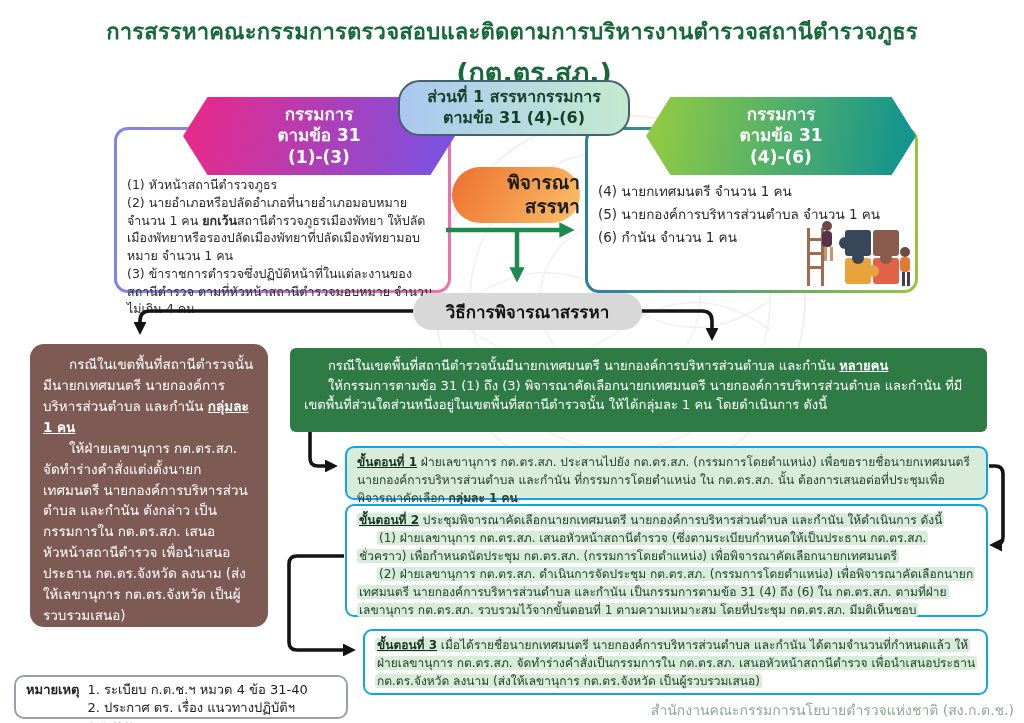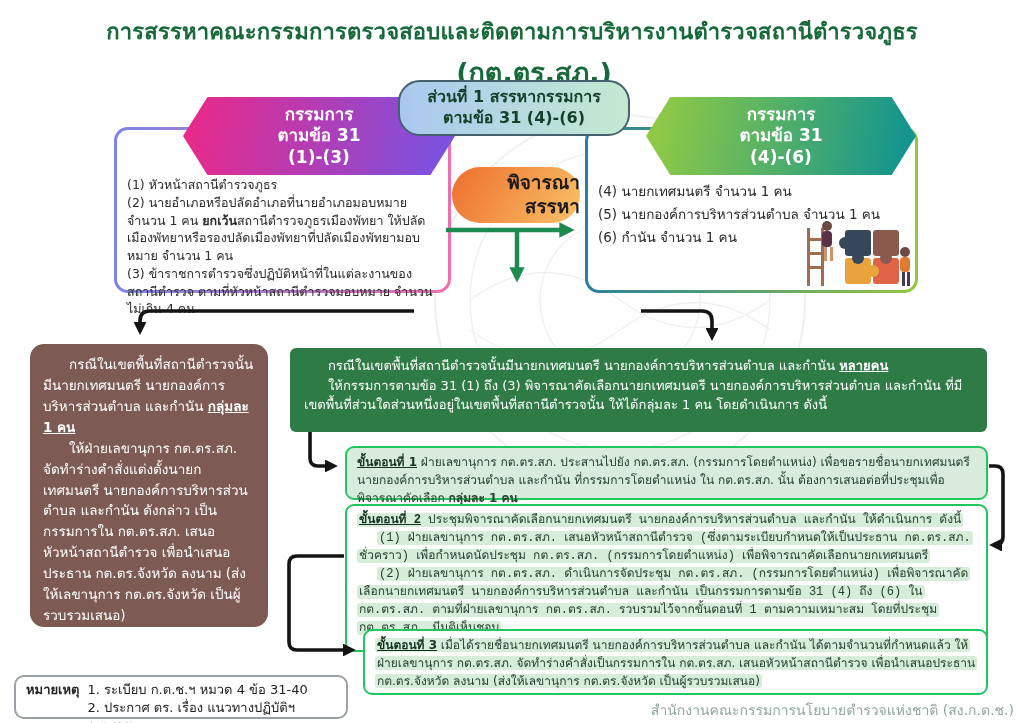--- a/index.html
+++ b/index.html
@@ -52,24 +52,24 @@
 
   
   .green-box{position:absolute;left:290px;top:348px;width:697px;height:84px;z-index:3;box-sizing:border-box;
     background:#2e7b45;border-radius:6px;color:#fff;padding:8px 14px;font-size:13px;line-height:1.5;}
   .green-box p{margin:0;text-indent:24px;}
 
   .bu{font-weight:bold;text-decoration:underline;}
   .b{font-weight:bold;}
 
   
-  .step{position:absolute;z-index:3;box-sizing:border-box;border:2px solid #22c55e;border-radius:9px;
+  .step{position:absolute;z-index:3;box-sizing:border-box;border:2px solid #0ea5e9;border-radius:9px;
     font-size:12px;color:#24402e;line-height:1.5;padding:5px 10px;background:#fff;}
   .step1{left:345px;top:446px;width:643px;height:54px;background:#d9ecdb;}
-  .step2{left:345px;top:504px;width:643px;height:148px;font-family:Liberation Mono, monospace;}
+  .step2{left:345px;top:504px;width:643px;height:113px;}
   .step3{left:363px;top:629px;width:625px;height:66px;}
   .step p{margin:0;}
   .step .ind{text-indent:20px;}
   .step-label{font-weight:bold;text-decoration:underline;color:#143321;}
   .hl{background:#d7ecd9;border-radius:3px;padding:0 2px;-webkit-box-decoration-break:clone;box-decoration-break:clone;}
 
   
   .note-box{position:absolute;left:14px;top:675px;width:334px;height:44px;z-index:3;box-sizing:border-box;
     background:#fff;border:2px solid #9aa0a6;border-radius:10px;padding:4px 10px;display:flex;gap:8px;
     font-size:13px;color:#222;line-height:1.4;}
@@ -187,20 +187,21 @@
     <path d="M 310 432 V 458 Q 310 466 318 466 H 334" stroke="#141414" stroke-width="3.6" fill="none" marker-end="url(#arrB)"></path>
     <path d="M 989 466 H 995 Q 1003 466 1003 474 V 537 Q 1003 545 995 545 H 993" stroke="#141414" stroke-width="3.6" fill="none" marker-end="url(#arrB)"></path>
     <path d="M 344 556 H 297 Q 289 556 289 564 V 642 Q 289 650 297 650 H 352" stroke="#141414" stroke-width="3.6" fill="none" marker-end="url(#arrB)"></path>
   </svg>
 
   <div class="orange-pill">
     <div>พิจารณา</div>
     <div>สรรหา</div>
   </div>
 
+  <div class="method-pill">วิธีการพิจารณาสรรหา</div>
 
   <div class="brown-box">
     <p><span>กรณีในเขตพื้นที่สถานีตำรวจนั้นมีนายกเทศมนตรี นายกองค์การบริหารส่วนตำบล และกำนัน </span><span class="bu">กลุ่มละ 1 คน</span></p>
     <p>ให้ฝ่ายเลขานุการ กต.ตร.สภ. จัดทำร่างคำสั่งแต่งตั้งนายกเทศมนตรี นายกองค์การบริหารส่วนตำบล และกำนัน ดังกล่าว เป็นกรรมการใน กต.ตร.สภ. เสนอหัวหน้าสถานีตำรวจ เพื่อนำเสนอประธาน กต.ตร.จังหวัด ลงนาม (ส่งให้เลขานุการ กต.ตร.จังหวัด เป็นผู้รวบรวมเสนอ)</p>
   </div>
 
   <div class="green-box">
     <p><span>กรณีในเขตพื้นที่สถานีตำรวจนั้นมีนายกเทศมนตรี นายกองค์การบริหารส่วนตำบล และกำนัน </span><span class="bu">หลายคน</span></p>
     <p>ให้กรรมการตามข้อ 31 (1) ถึง (3) พิจารณาคัดเลือกนายกเทศมนตรี นายกองค์การบริหารส่วนตำบล และกำนัน ที่มีเขตพื้นที่ส่วนใดส่วนหนึ่งอยู่ในเขตพื้นที่สถานีตำรวจนั้น ให้ได้กลุ่มละ 1 คน โดยดำเนินการ ดังนี้</p>
   </div>

